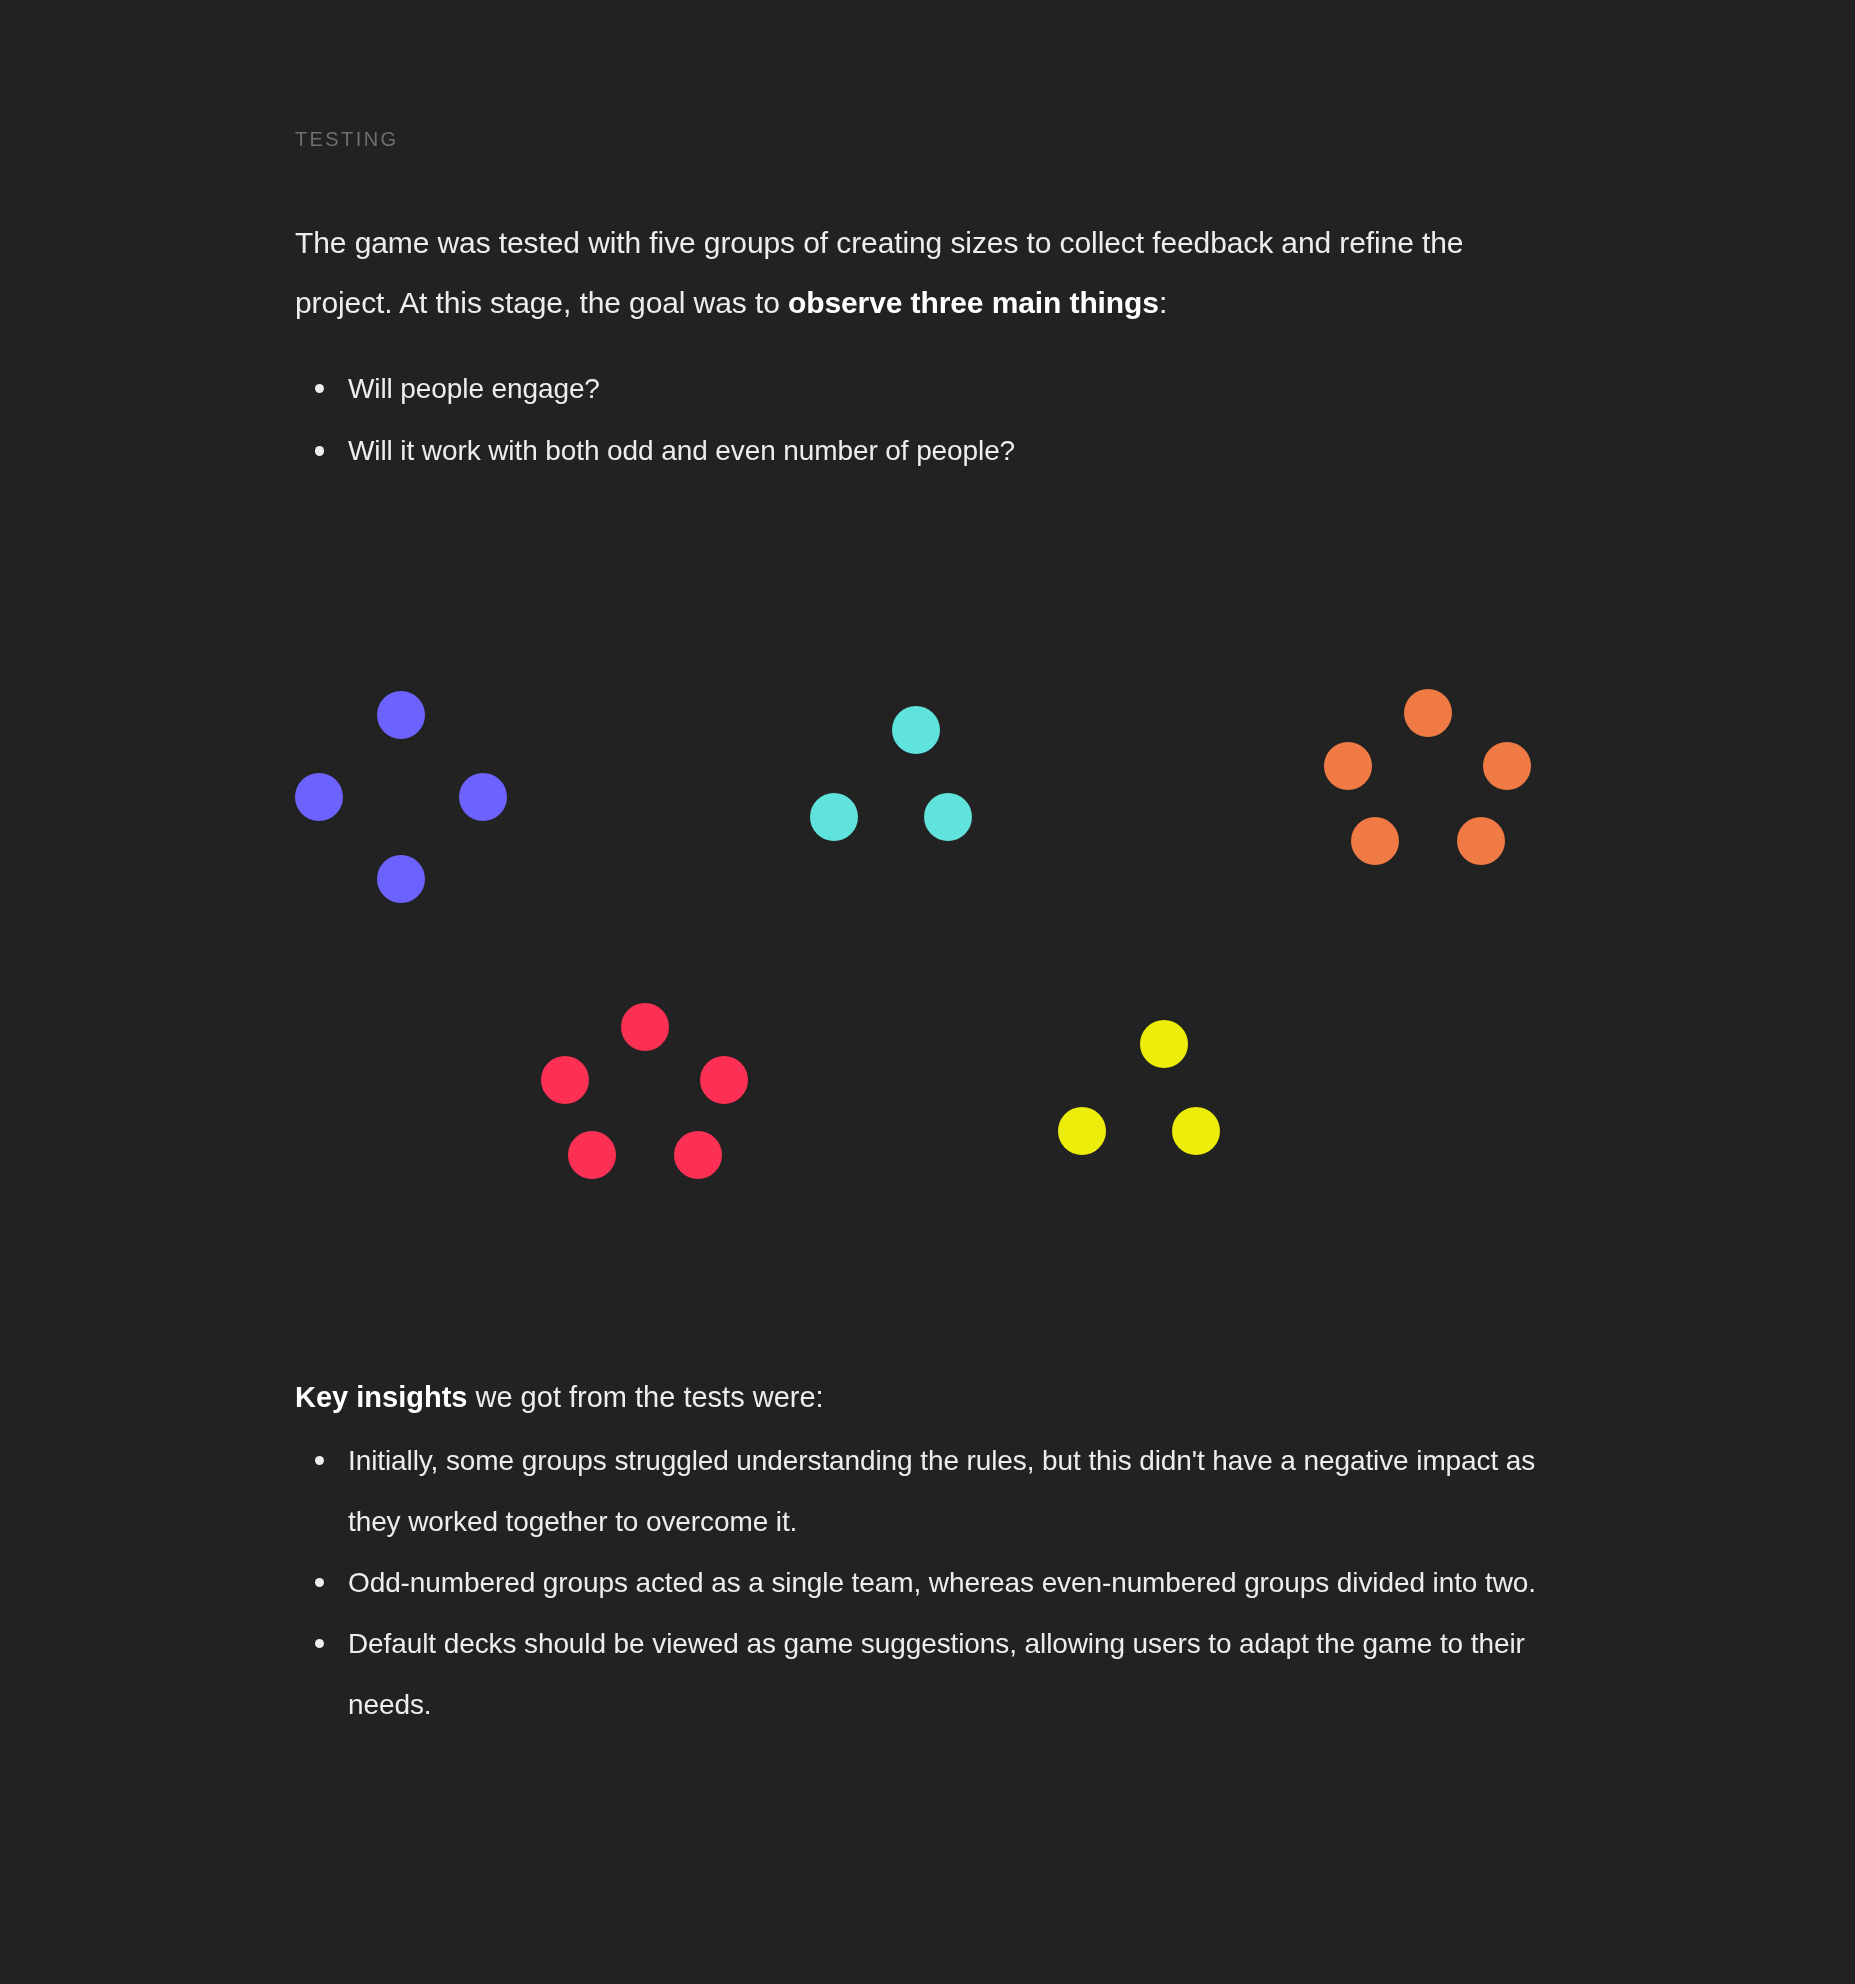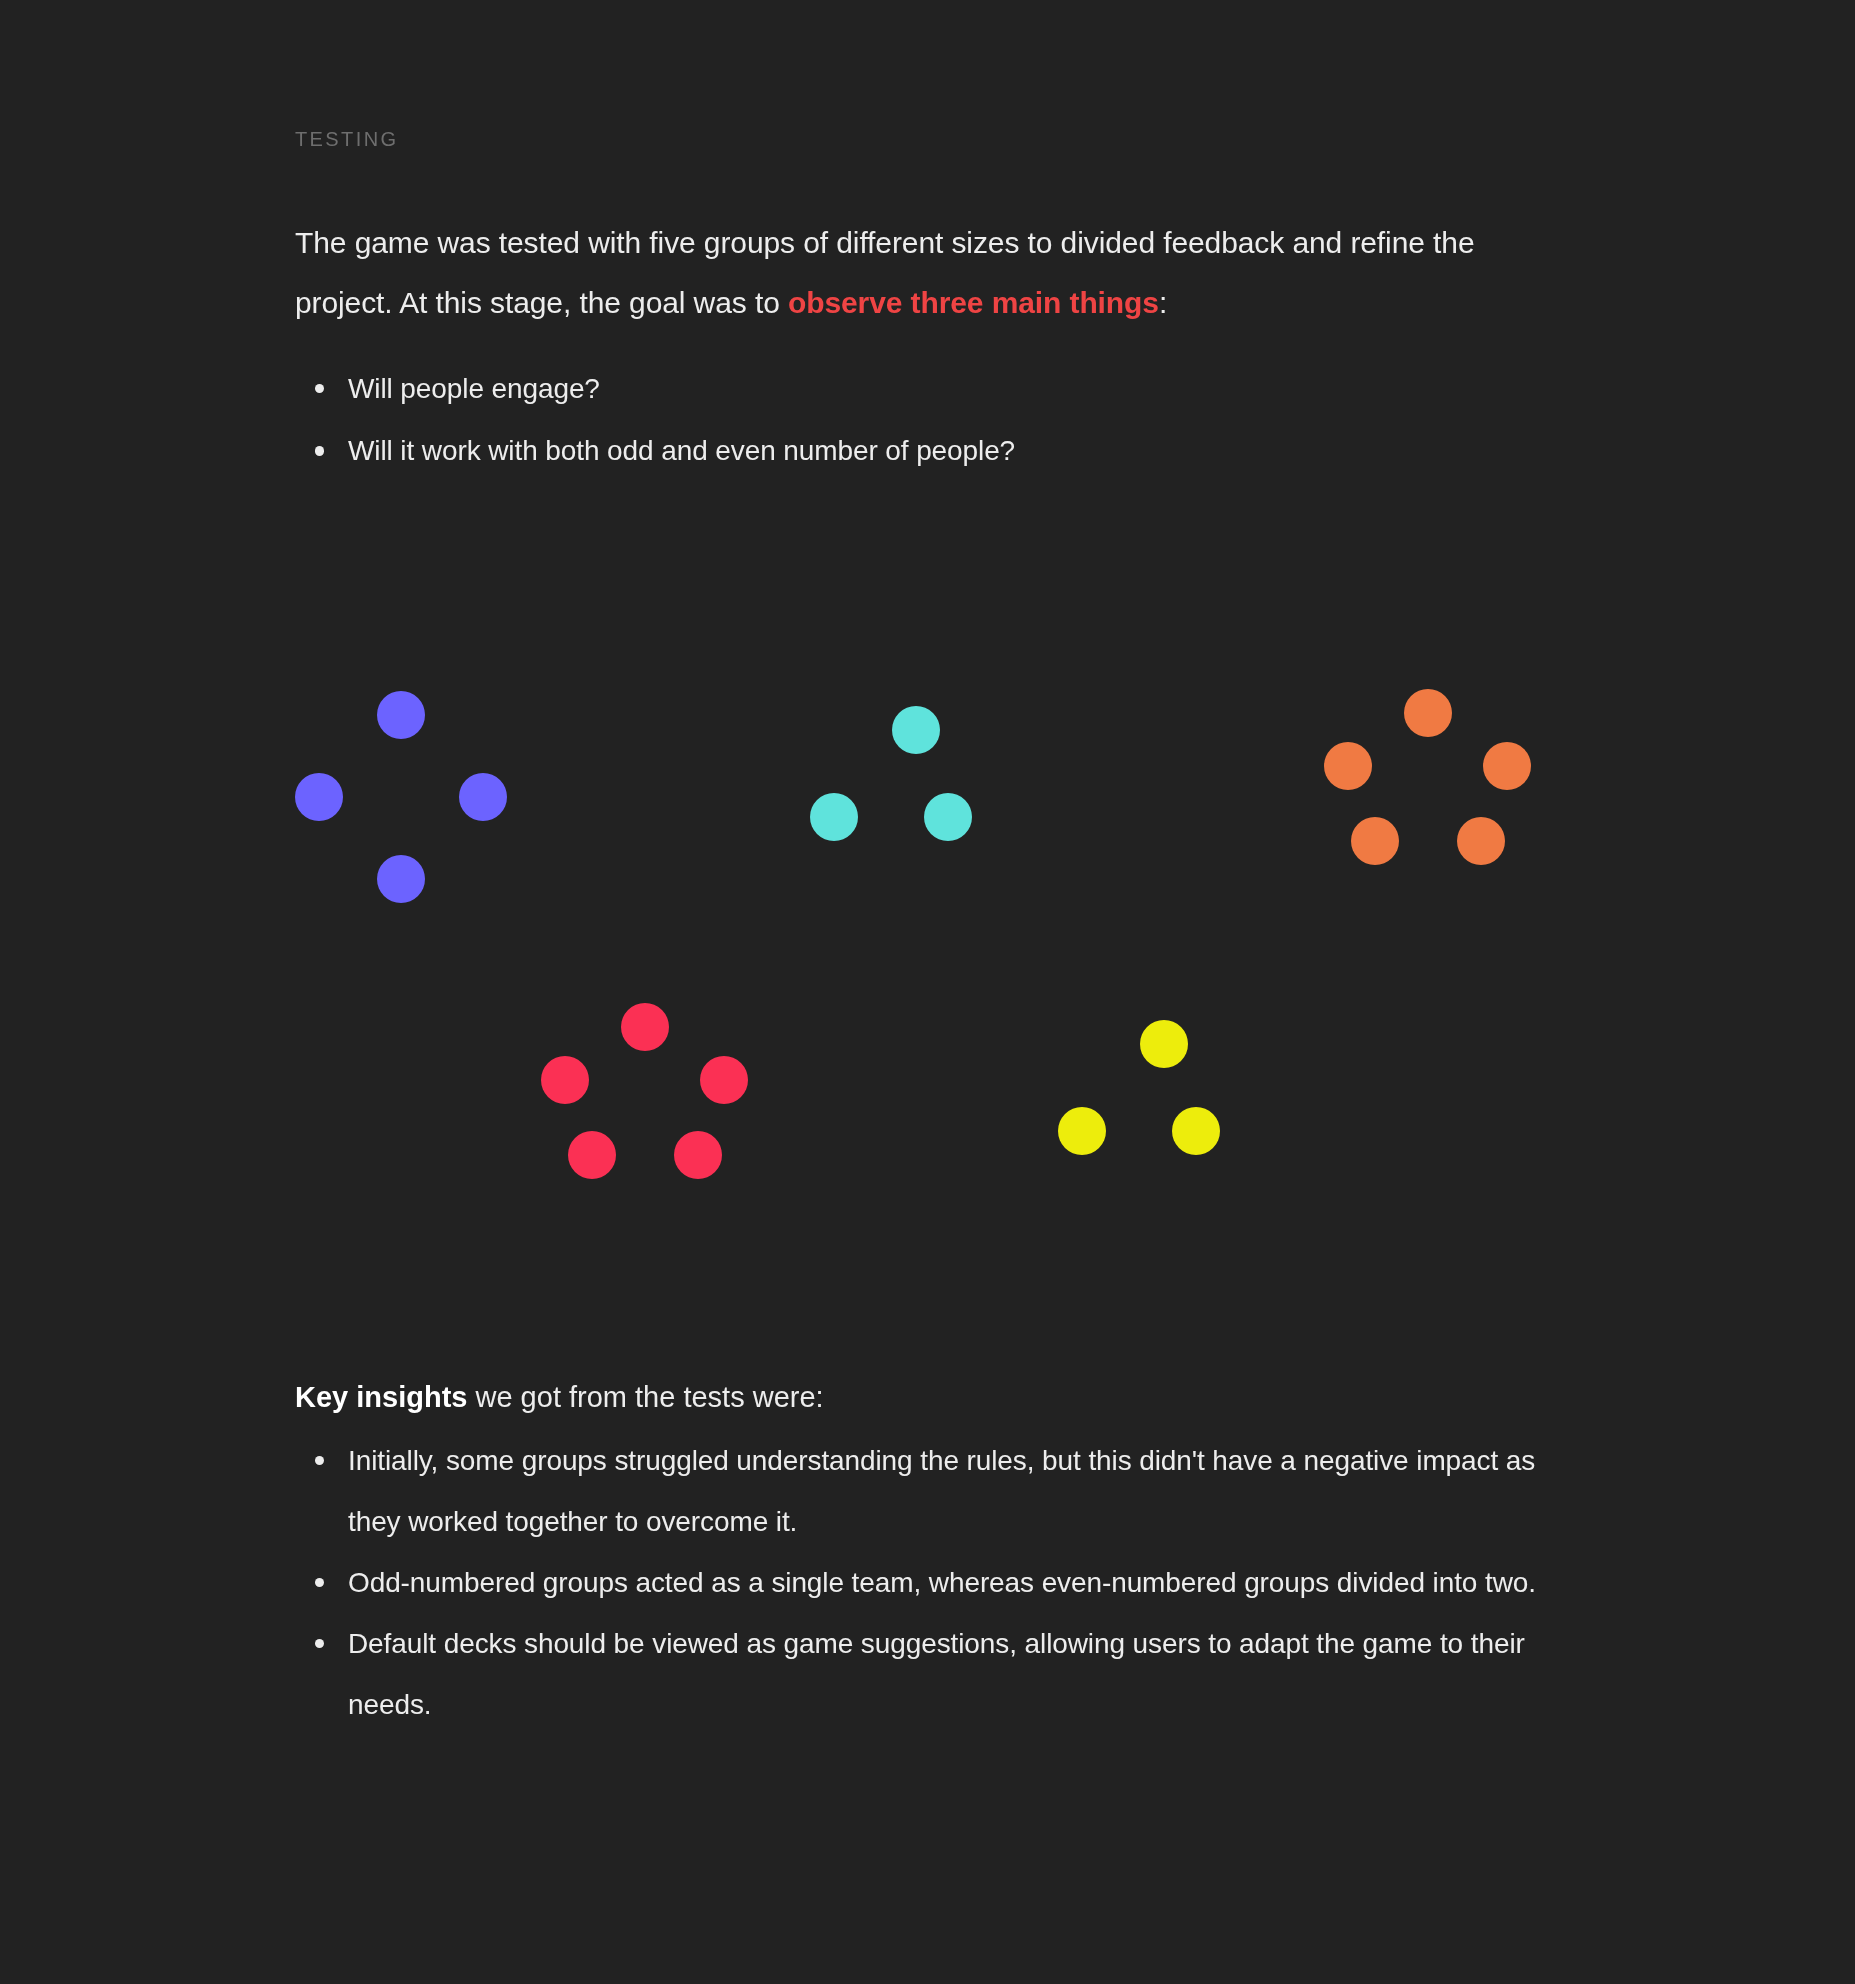--- a/index.html
+++ b/index.html
@@ -53,21 +53,21 @@
     top: 213px;
     width: 1237px;
     font-size: 30px;
     font-weight: 300;
     line-height: 60px;
     color: #ededed;
     letter-spacing: -0.1px;
   }
   .intro b {
     font-weight: 700;
-    color: #ef4444;
+    color: #ffffff;
   }
 
   
   .bullets {
     position: absolute;
     left: 0;
     width: 1256px;
     list-style: none;
   }
   .bullets li {
@@ -138,21 +138,21 @@
 </style>
 </head>
 <body style="background: rgb(34, 34, 34);">
 
 <div class="page">
   <div class="content">
 
     <div class="section-label">TESTING</div>
 
     <p class="intro">
-      <span>The game was tested with five groups of different sizes to divided feedback and refine the project. At this stage, the goal was to </span><b>observe three main things</b><span>:</span>
+      <span>The game was tested with five groups of creating sizes to collect feedback and refine the project. At this stage, the goal was to </span><b>observe three main things</b><span>:</span>
     </p>
 
     <ul class="bullets bullets-top">
       <li>Will people engage?</li>
       <li>Will it work with both odd and even number of people?</li>
     </ul>
 
     <div class="diagram">
       <div class="group group-blue">
           <div class="dot" style="left: 82px; top: 0px; width: 48px; height: 48px; background: rgb(108, 99, 255);"></div>

